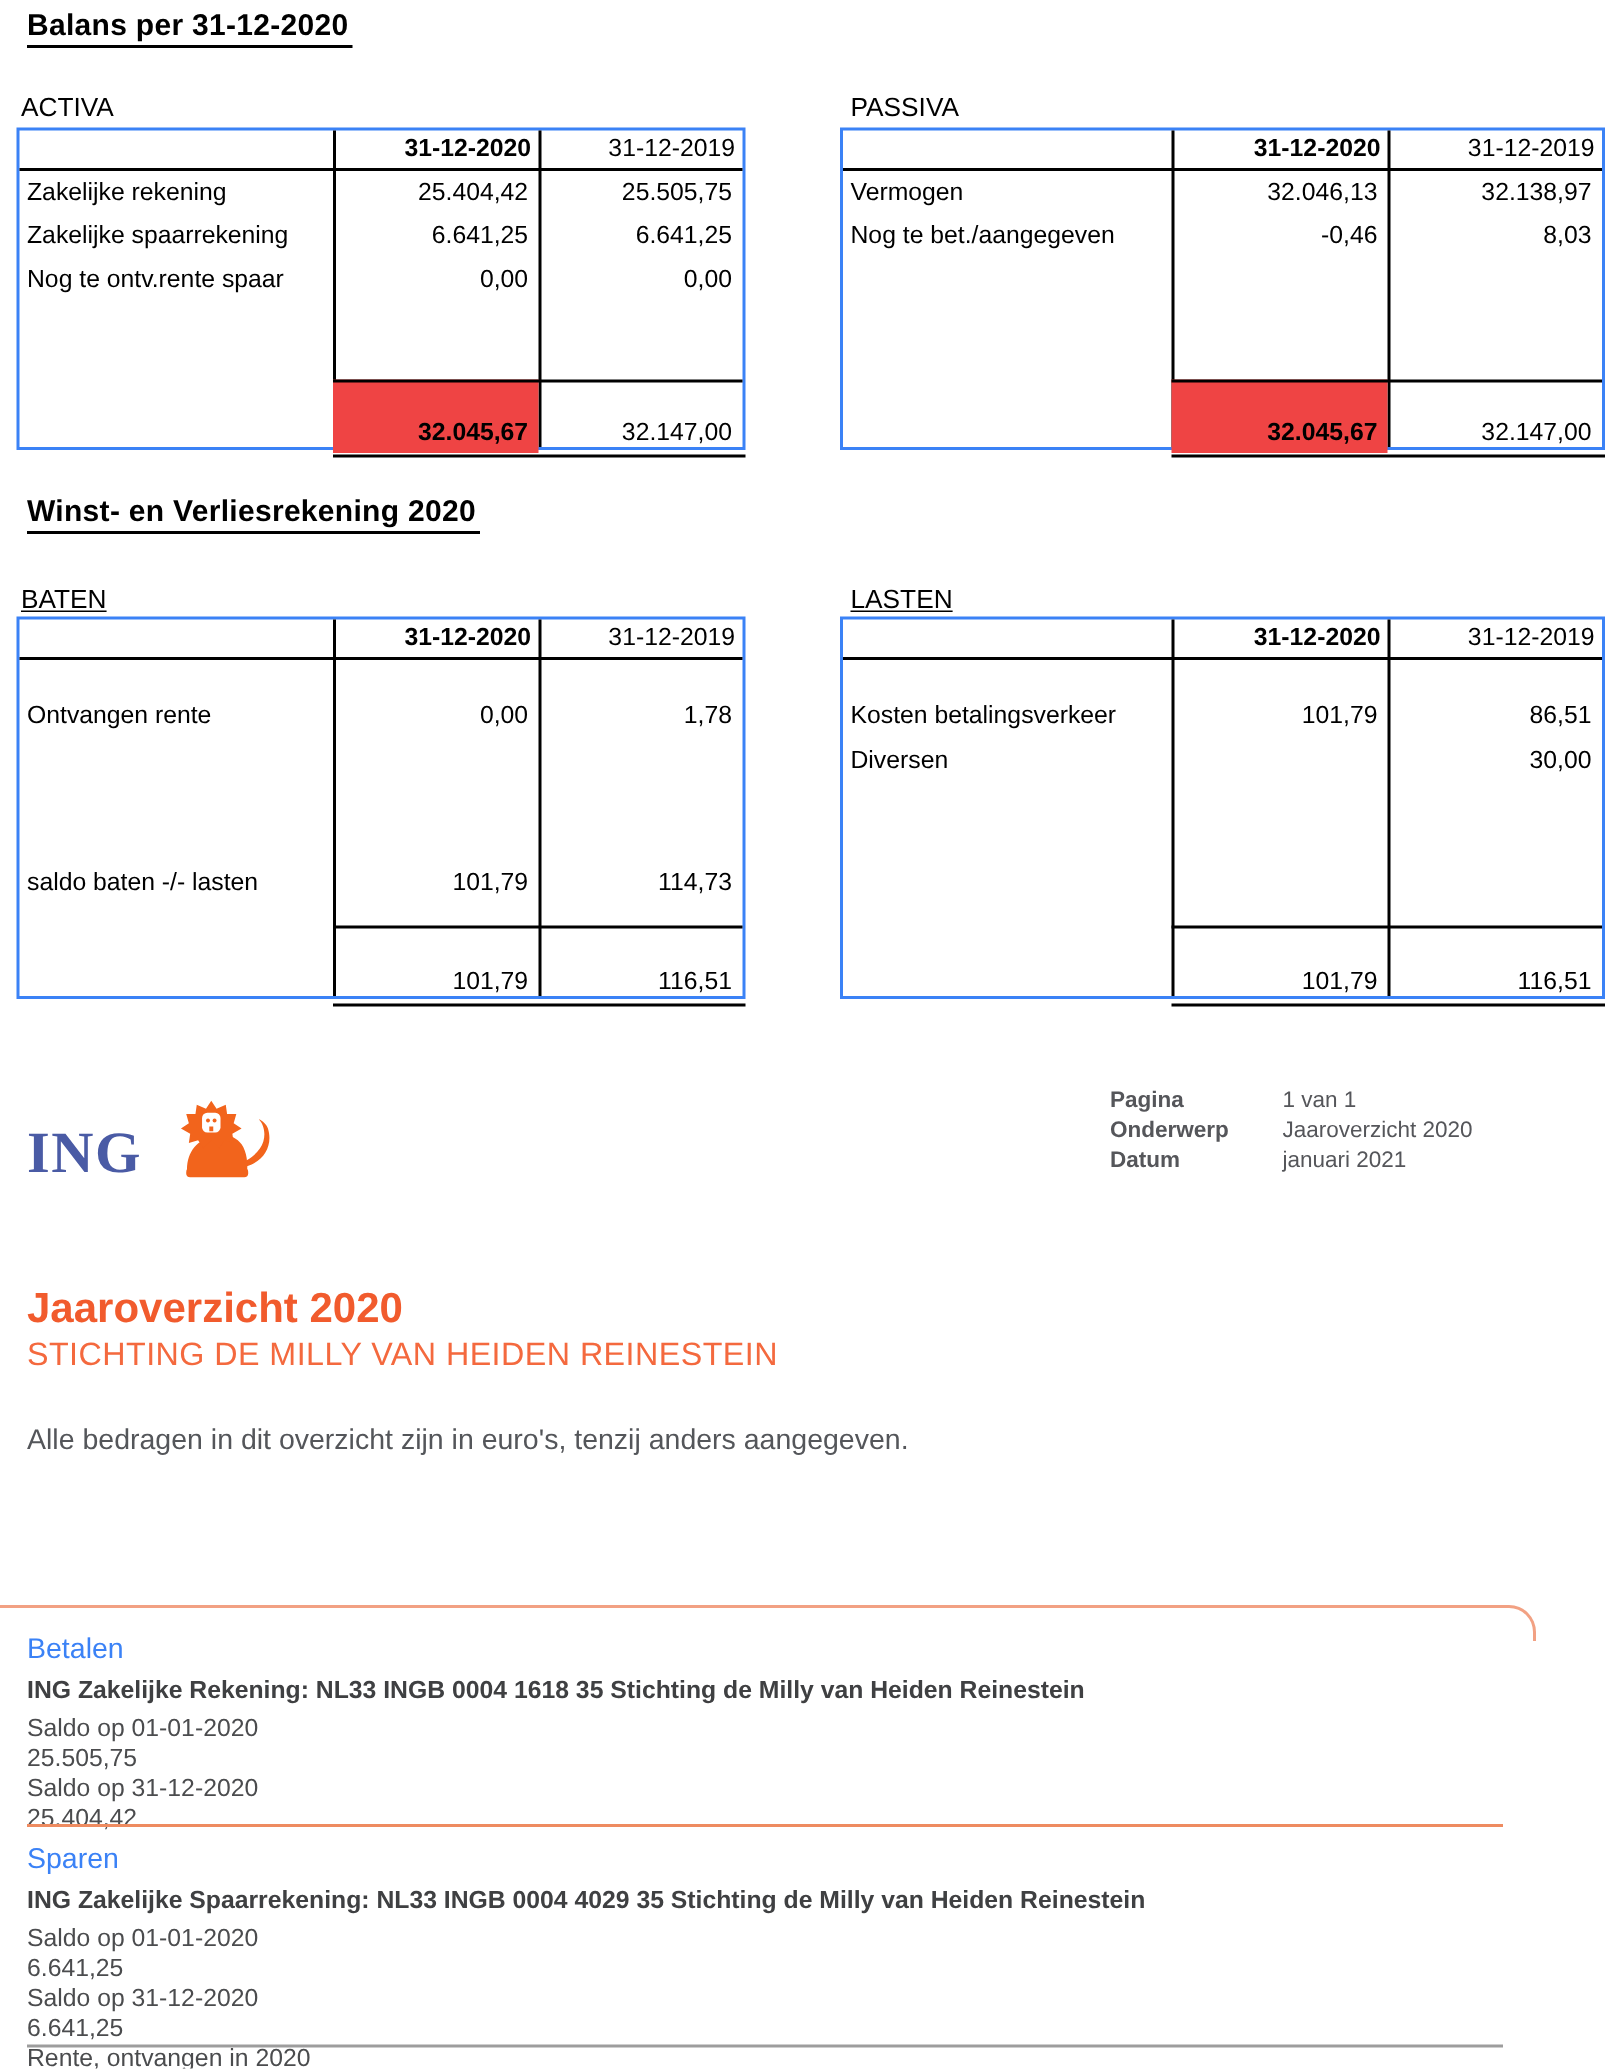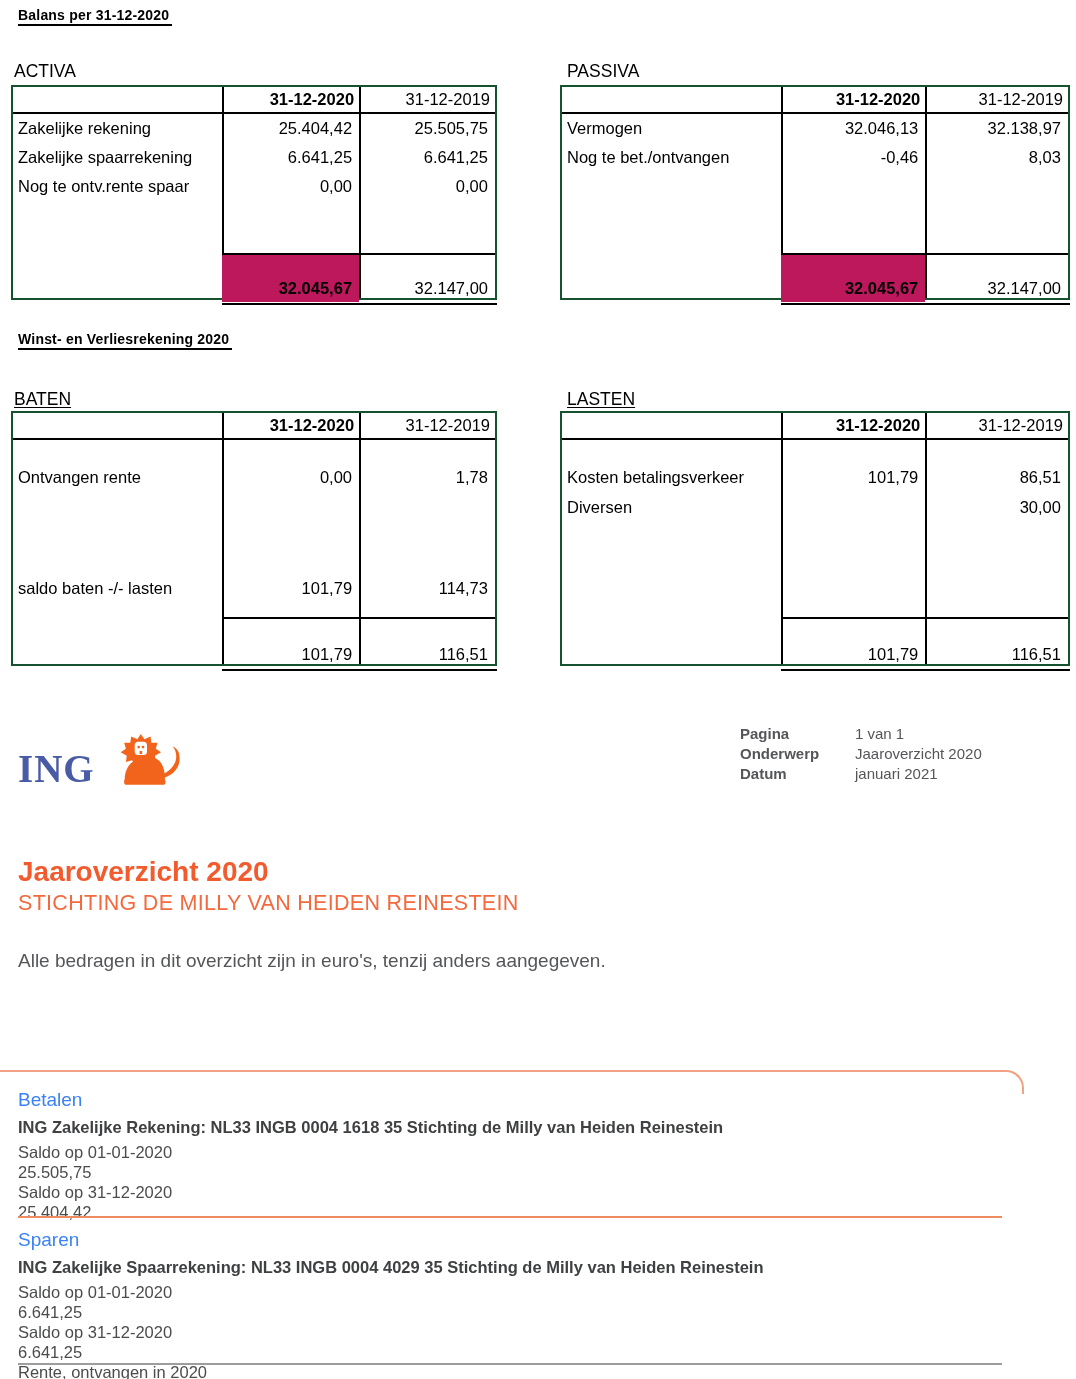--- a/index.html
+++ b/index.html
@@ -5,30 +5,30 @@
   html,body { margin:0; padding:0; }
   body {
     width:1076px; height:1379px; position:relative; background:#ffffff;
     font-family:"Liberation Sans", sans-serif; color:#000;
     -webkit-font-smoothing:antialiased;
   }
   .abs { position:absolute; }
 
   
   .doc-title {
-    font-size:14px; font-weight:bold;
+    font-size:20px; font-weight:bold;
     border-bottom:2.5px solid #000; padding-bottom:1px; padding-right:3px;
     display:inline-block; letter-spacing:0.2px;
   }
   .sec-label { font-size:17.5px; color:#000; }
   .sec-label.u { text-decoration:underline; text-underline-offset:2px; }
 
   
   .fintable {
-    position:absolute; border:2px solid #14532d; background:#fff;
+    position:absolute; border:2px solid #3b82f6; background:#fff;
     display:flex; flex-direction:column;
     --v1:43.3%; --v2:71.8%;
   }
   .fintable .vline { position:absolute; top:0; bottom:0; width:2px; background:#000; }
   .fintable .vline.v1 { left:var(--v1); }
   .fintable .vline.v2 { left:var(--v2); }
   .tgrid { display:grid; grid-template-columns:43.3% 28.5% 28.2%; }
   .thead { height:25px; border-bottom:2px solid #000; align-items:center; }
   .thead .cn { font-size:16.5px; text-align:right; padding-right:5px; }
   .thead .cn.b { font-weight:bold; }
@@ -42,21 +42,21 @@
   .flexfill { flex:1; }
   .gapb { height:14px; }
   .ttotal { position:relative; height:45px; font-size:16.5px; }
   .ttotal.tall { height:47px; }
   .ttotal::before { 
     content:""; position:absolute; left:var(--v1); right:0; top:0; height:2px; background:#000;
   }
   .ttotal .cell { display:flex; align-items:flex-end; justify-content:flex-end;
     padding:0 7px 4px 0; height:100%; }
   .ttotal .cell.lbl { justify-content:flex-start; padding-left:5px; }
-  .ttotal .green { background:#be185d; font-weight:bold; }
+  .ttotal .green { background:#ef4444; font-weight:bold; }
   .double-rule { position:absolute; left:var(--v1); right:-2px; bottom:-7px; height:2px; background:#000; }
 
   
   .ing-word {
     font-family:"Liberation Serif", serif; font-weight:bold;
     font-size:39px; line-height:49px; color:#4A5BA5; letter-spacing:1px;
   }
   .ing-logo { display:flex; align-items:flex-end; gap:12px; }
   .meta-row { display:flex; font-size:15px; line-height:20px; color:#55565A; }
   .meta-label { width:115px; font-weight:bold; }
@@ -129,21 +129,21 @@
       <div class="cn b">31-12-2020</div>
       <div class="cn">31-12-2019</div>
     </div>
     <div class="tbody pad-a">
       <div class="trow tgrid">
         <div class="cl">Vermogen</div>
         <div class="cn">32.046,13</div>
         <div class="cn">32.138,97</div>
       </div>
       <div class="trow tgrid">
-        <div class="cl">Nog te bet./ontvangen</div>
+        <div class="cl">Nog te bet./aangegeven</div>
         <div class="cn">-0,46</div>
         <div class="cn">8,03</div>
       </div>
     </div>
     <div class="ttotal tgrid">
       <div class="cell lbl"></div>
       <div class="cell green">32.045,67</div>
       <div class="cell">32.147,00</div>
     </div>
     <div class="double-rule"></div>

